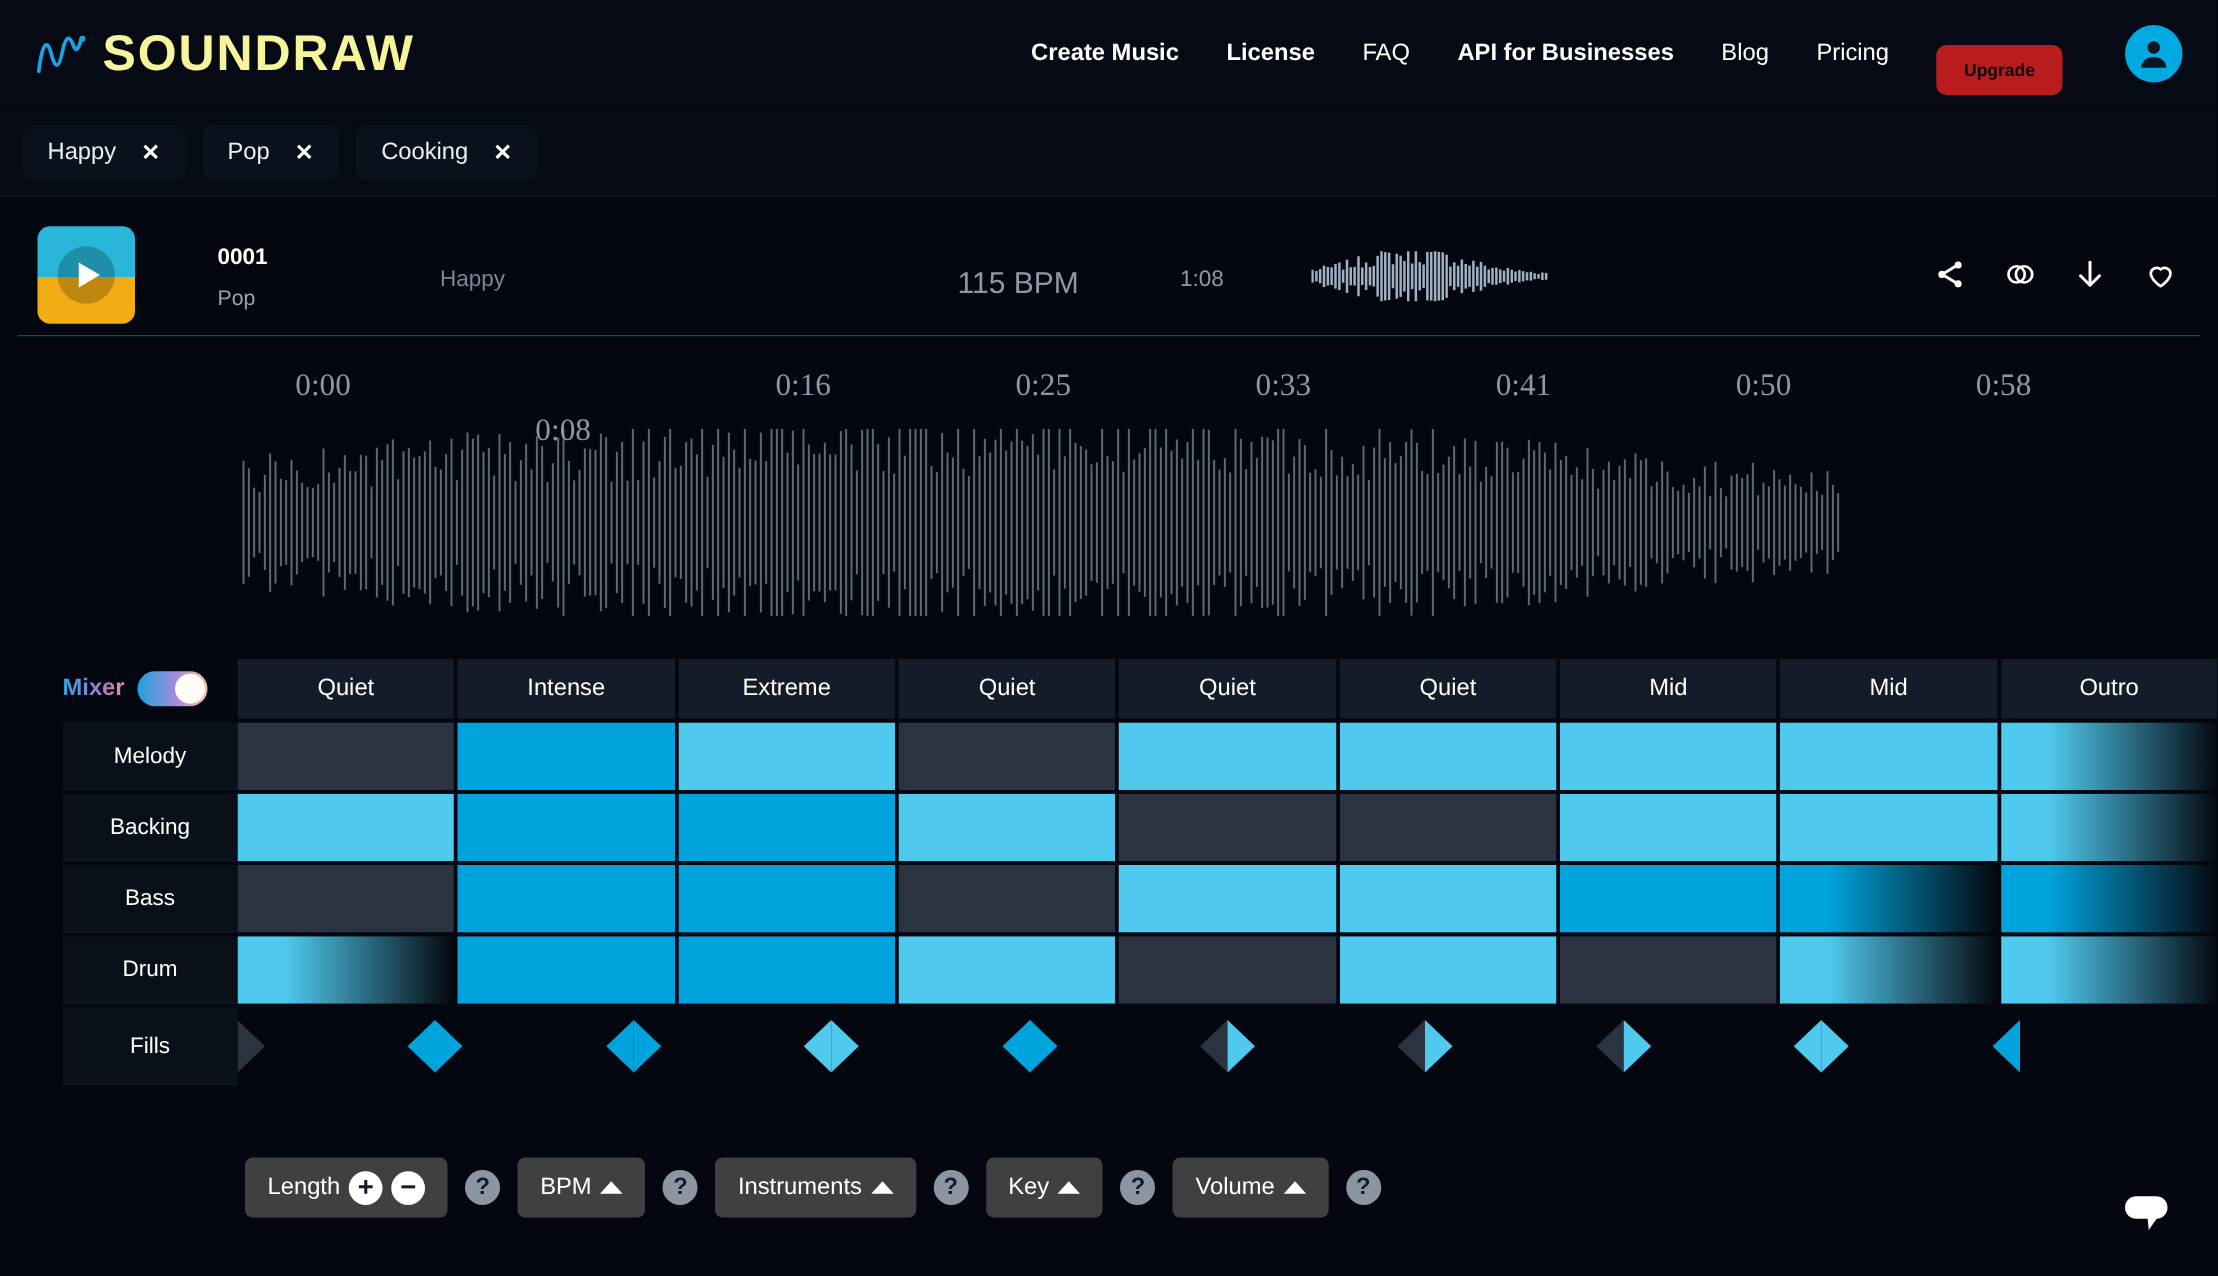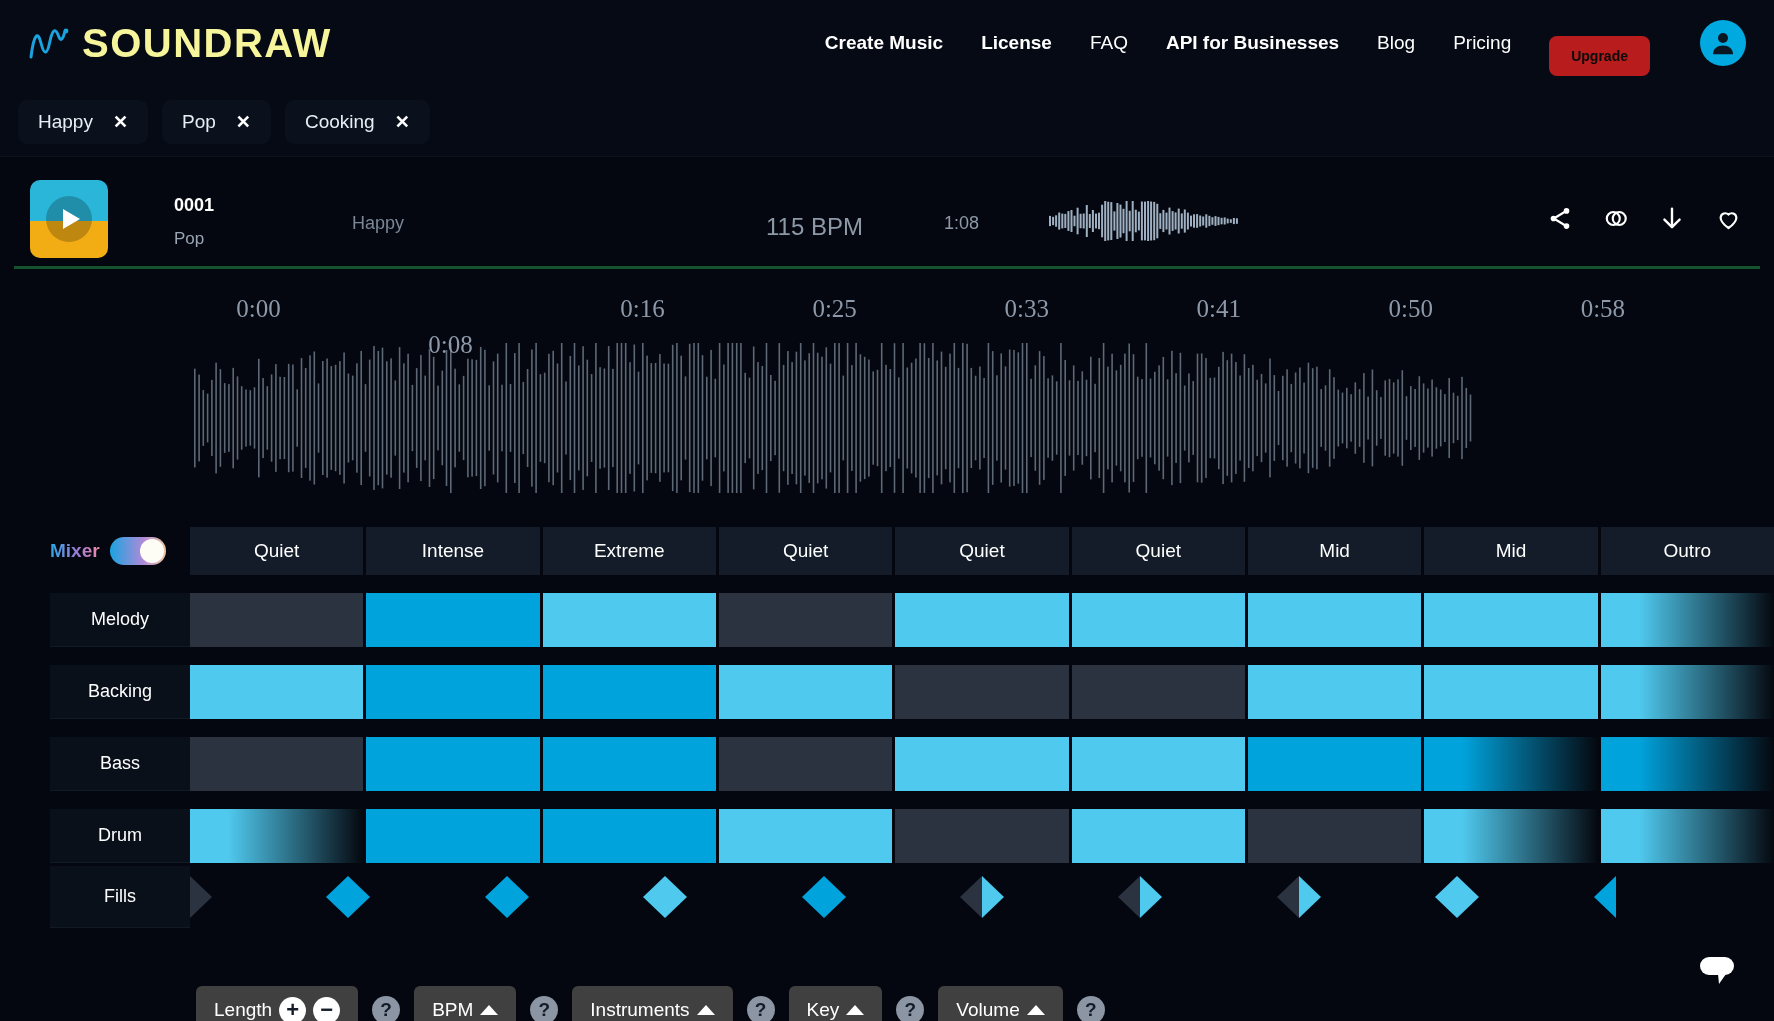--- a/index.html
+++ b/index.html
@@ -61,21 +61,21 @@
     cursor: pointer;
   }
   .chip-label { color: #e9eef5; font-size: 19px; }
   .chip-x { color: #ffffff; font-size: 18px; font-weight: 700; line-height: 1; }
 
   
   .track-row {
     margin: 14px 14px 0 14px;
     height: 98px;
     display: flex; align-items: center;
-    border-bottom: 3px solid #14532d;
+    border-bottom: 1px solid #14532d;
     position: relative;
   }
   .thumb {
     width: 78px; height: 78px; border-radius: 10px;
     position: relative; overflow: hidden; flex: 0 0 auto;
     margin-left: 16px;
     background: linear-gradient(180deg,#29b6d8 0%,#29b6d8 52%,#f2ad15 52%,#f2ad15 100%);
     cursor: pointer;
   }
   .thumb-play {
@@ -139,21 +139,21 @@
   }
   .sections { display: flex; flex: 1; gap: 3px; overflow: hidden; }
   .section-cell {
     flex: 1 0 0; min-width: 0;
     background: #131c28;
     color: #ffffff; font-size: 19px;
     display: flex; align-items: center; justify-content: center;
     cursor: pointer;
   }
 
-  .grid-row { display: flex; align-items: stretch; height: 54px; margin-top: 18px; }
+  .grid-row { display: flex; align-items: stretch; height: 54px; margin-top: 3px; }
   .row-label {
     width: 140px; flex: 0 0 140px;
     background: #0a1019;
     color: #ffffff; font-size: 18px;
     display: flex; align-items: center; justify-content: center;
     border-bottom: 1px solid #111a26;
   }
   .cells { display: flex; flex: 1; gap: 3px; overflow: hidden; }
   .cell { flex: 1 0 0; min-width: 0; cursor: pointer; }
   .cell.off    { background: #2b3340; }

